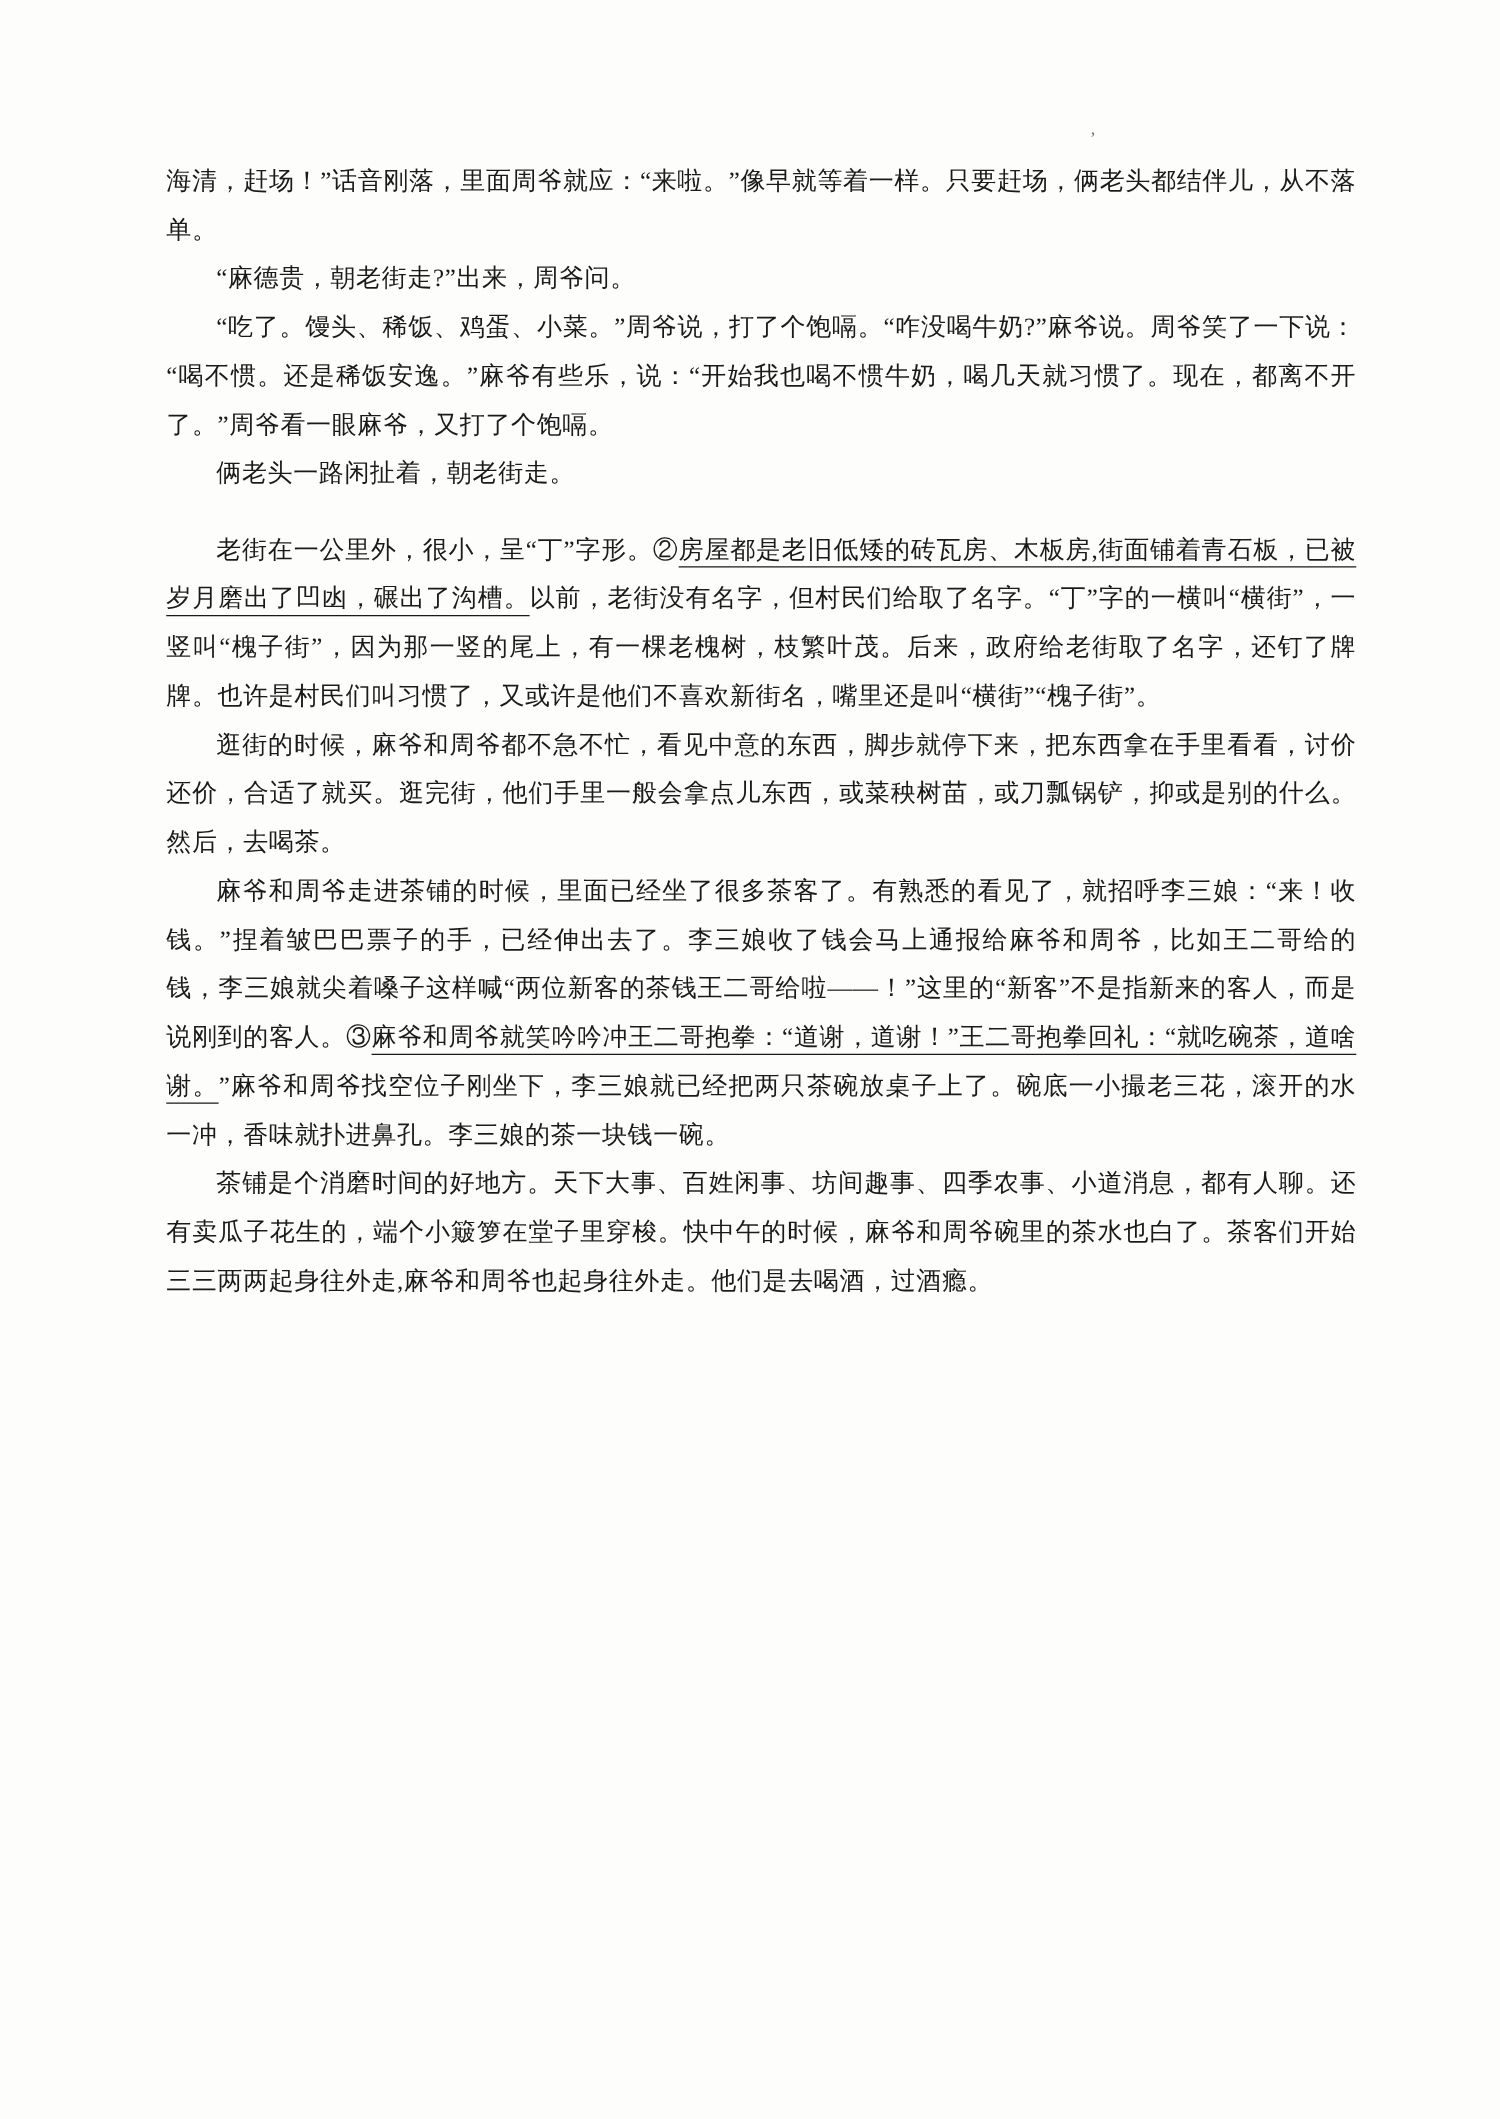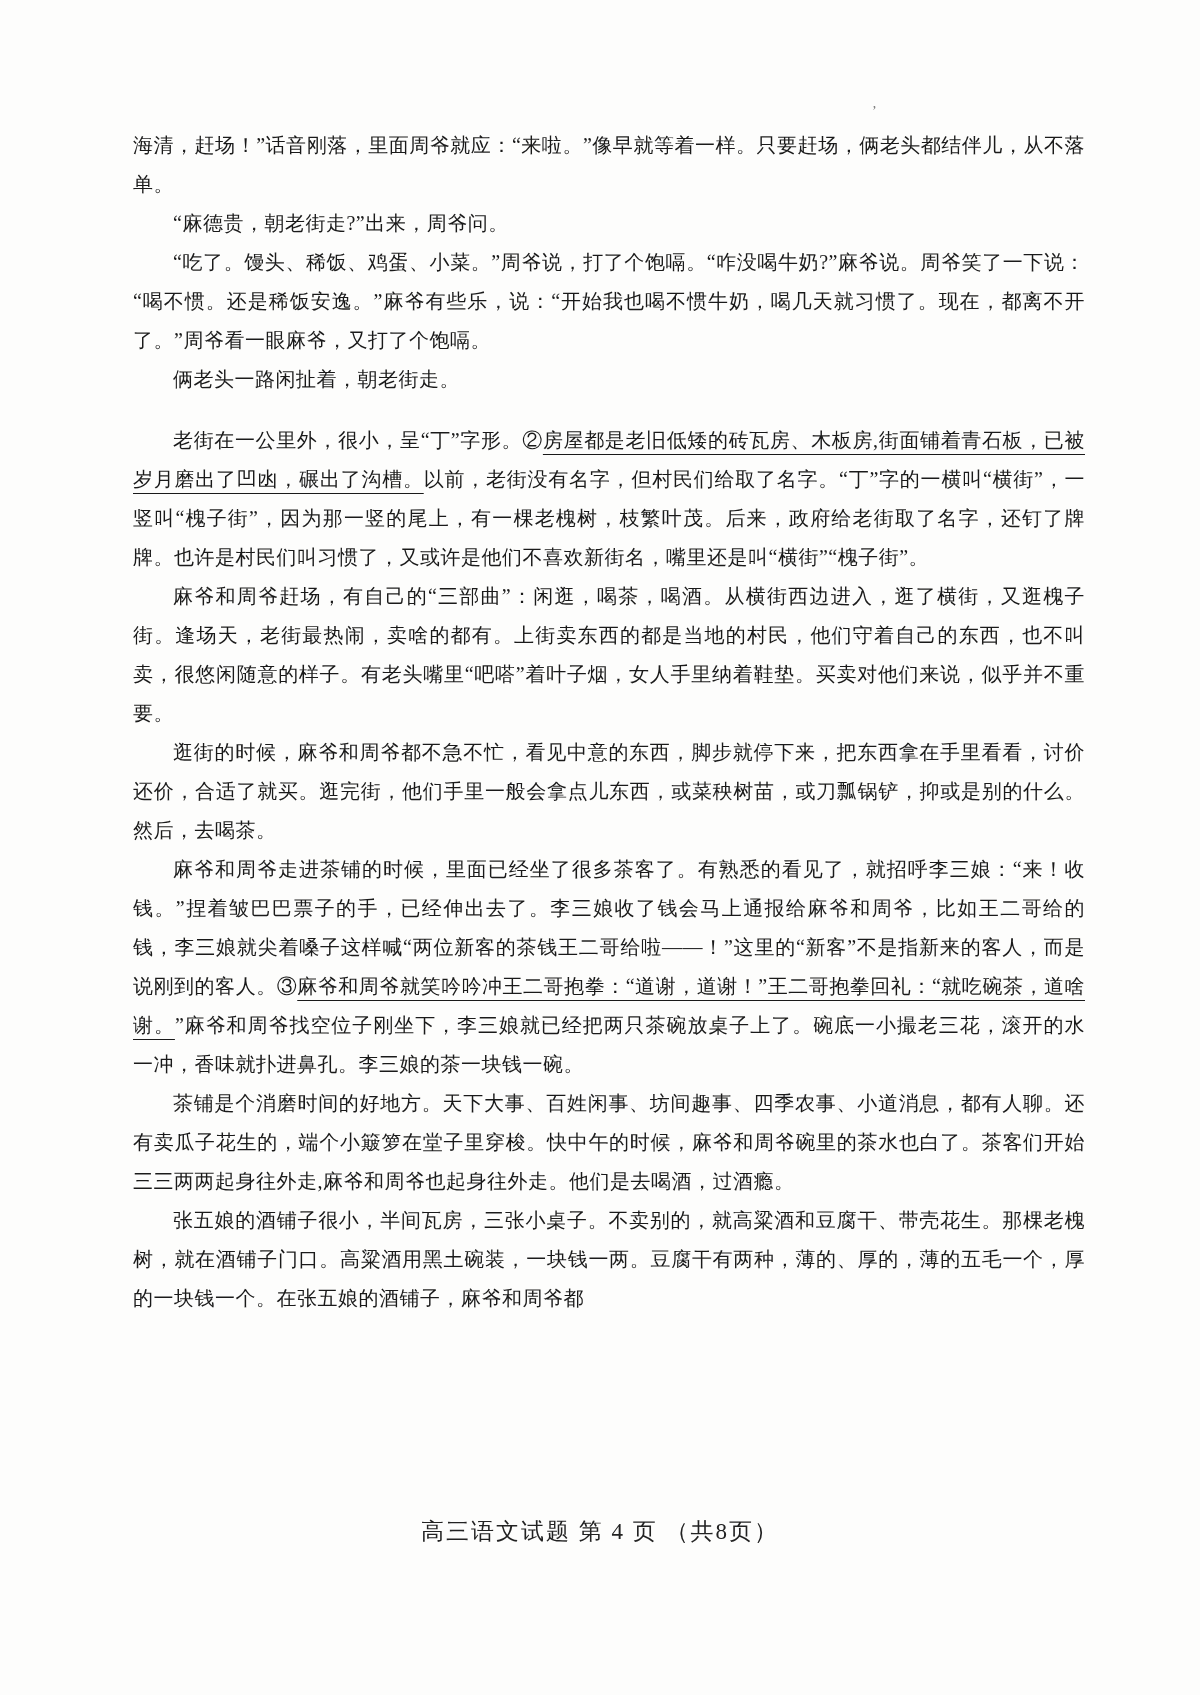--- a/index.html
+++ b/index.html
@@ -67,23 +67,18 @@
 
 <div class="page">
   <div class="speck">’</div>
 
   <div class="text-body">
       <p class="para"><span>海清，赶场！”话音刚落，里面周爷就应：“来啦。”像早就等着一样。只要赶场，俩老头都结伴儿，从不落单。</span></p>
       <p class="para indent"><span>“麻德贵，朝老街走?”出来，周爷问。</span></p>
       <p class="para indent"><span>“吃了。馒头、稀饭、鸡蛋、小菜。”周爷说，打了个饱嗝。“咋没喝牛奶?”麻爷说。周爷笑了一下说：“喝不惯。还是稀饭安逸。”麻爷有些乐，说：“开始我也喝不惯牛奶，喝几天就习惯了。现在，都离不开了。”周爷看一眼麻爷，又打了个饱嗝。</span></p>
       <p class="para indent"><span>俩老头一路闲扯着，朝老街走。</span></p>
       <p class="para indent gap"><span>老街在一公里外，很小，呈“丁”字形。②</span><span class="u">房屋都是老旧低矮的砖瓦房、木板房,街面铺着青石板，已被岁月磨出了凹凼，碾出了沟槽。</span><span>以前，老街没有名字，但村民们给取了名字。“丁”字的一横叫“横街”，一竖叫“槐子街”，因为那一竖的尾上，有一棵老槐树，枝繁叶茂。后来，政府给老街取了名字，还钉了牌牌。也许是村民们叫习惯了，又或许是他们不喜欢新街名，嘴里还是叫“横街”“槐子街”。</span></p>
-      <p class="para indent"><span>麻爷和周爷赶场，有自己的“三部曲”：闲逛，喝茶，喝酒。从横街西边进入，逛了横街，又逛槐子街。逢场天，老街最热闹，卖啥的都有。上街卖东西的都是当地的村民，他们守着自己的东西，也不叫卖，很悠闲随意的样子。有老头嘴里“吧嗒”着叶子烟，女人手里纳着鞋垫。买卖对他们来说，似乎并不重要。</span></p>
       <p class="para indent"><span>逛街的时候，麻爷和周爷都不急不忙，看见中意的东西，脚步就停下来，把东西拿在手里看看，讨价还价，合适了就买。逛完街，他们手里一般会拿点儿东西，或菜秧树苗，或刀瓢锅铲，抑或是别的什么。然后，去喝茶。</span></p>
       <p class="para indent"><span>麻爷和周爷走进茶铺的时候，里面已经坐了很多茶客了。有熟悉的看见了，就招呼李三娘：“来！收钱。”捏着皱巴巴票子的手，已经伸出去了。李三娘收了钱会马上通报给麻爷和周爷，比如王二哥给的钱，李三娘就尖着嗓子这样喊“两位新客的茶钱王二哥给啦——！”这里的“新客”不是指新来的客人，而是说刚到的客人。③</span><span class="u">麻爷和周爷就笑吟吟冲王二哥抱拳：“道谢，道谢！”王二哥抱拳回礼：“就吃碗茶，道啥谢。</span><span>”麻爷和周爷找空位子刚坐下，李三娘就已经把两只茶碗放桌子上了。碗底一小撮老三花，滚开的水一冲，香味就扑进鼻孔。李三娘的茶一块钱一碗。</span></p>
       <p class="para indent"><span>茶铺是个消磨时间的好地方。天下大事、百姓闲事、坊间趣事、四季农事、小道消息，都有人聊。还有卖瓜子花生的，端个小簸箩在堂子里穿梭。快中午的时候，麻爷和周爷碗里的茶水也白了。茶客们开始三三两两起身往外走,麻爷和周爷也起身往外走。他们是去喝酒，过酒瘾。</span></p>
-      <p class="para indent"><span>张五娘的酒铺子很小，半间瓦房，三张小桌子。不卖别的，就高粱酒和豆腐干、带壳花生。那棵老槐树，就在酒铺子门口。高粱酒用黑土碗装，一块钱一两。豆腐干有两种，薄的、厚的，薄的五毛一个，厚的一块钱一个。在张五娘的酒铺子，麻爷和周爷都</span></p>
     </div>
 
-  <div class="footer">
-    <span>高三语文试题 第 4 页 （共8页）</span>
-  </div>
 </div>
 
 </body></html>

